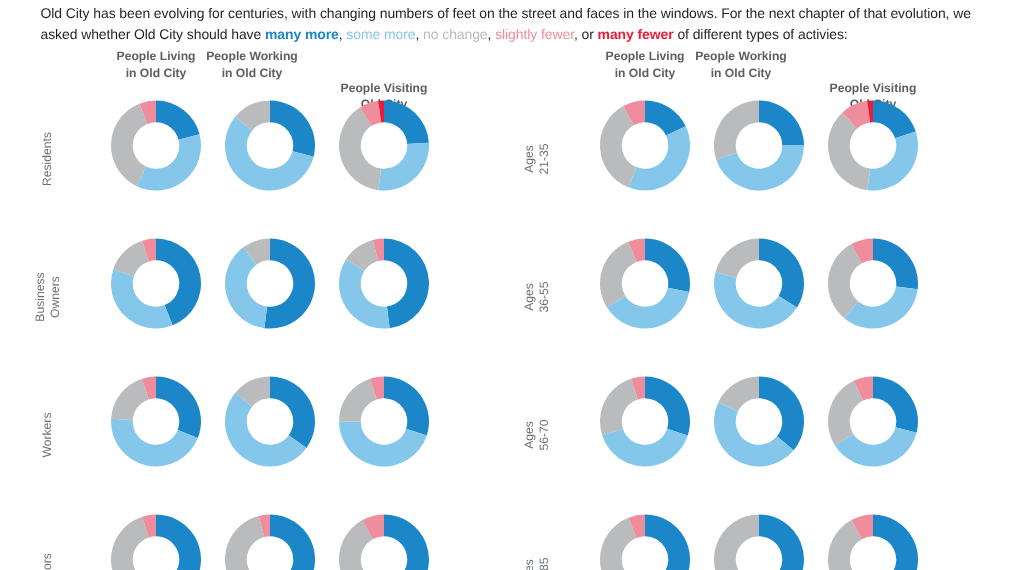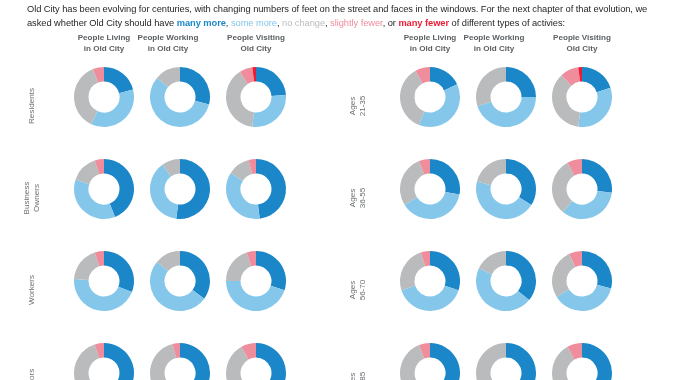--- a/index.html
+++ b/index.html
@@ -41,21 +41,21 @@
     width: 92px;
     text-align: center;
     font-size: 8.1px;
     font-weight: bold;
     line-height: 10.5px;
     color: #5b5f62;
   }
   .col-header .l2 { display: block; }
   .ch0 { left: 36px; }
   .ch1 { left: 100px; }
-  .ch2 { left: 188px; }
+  .ch2 { left: 188px; margin-top: 21px; }
 
   
   .rows { position: relative; }
   .row { position: relative; height: 92px; }
 
   .row-label {
     position: absolute;
     left: 0; top: 0;
     width: 20px; height: 92px;
   }

